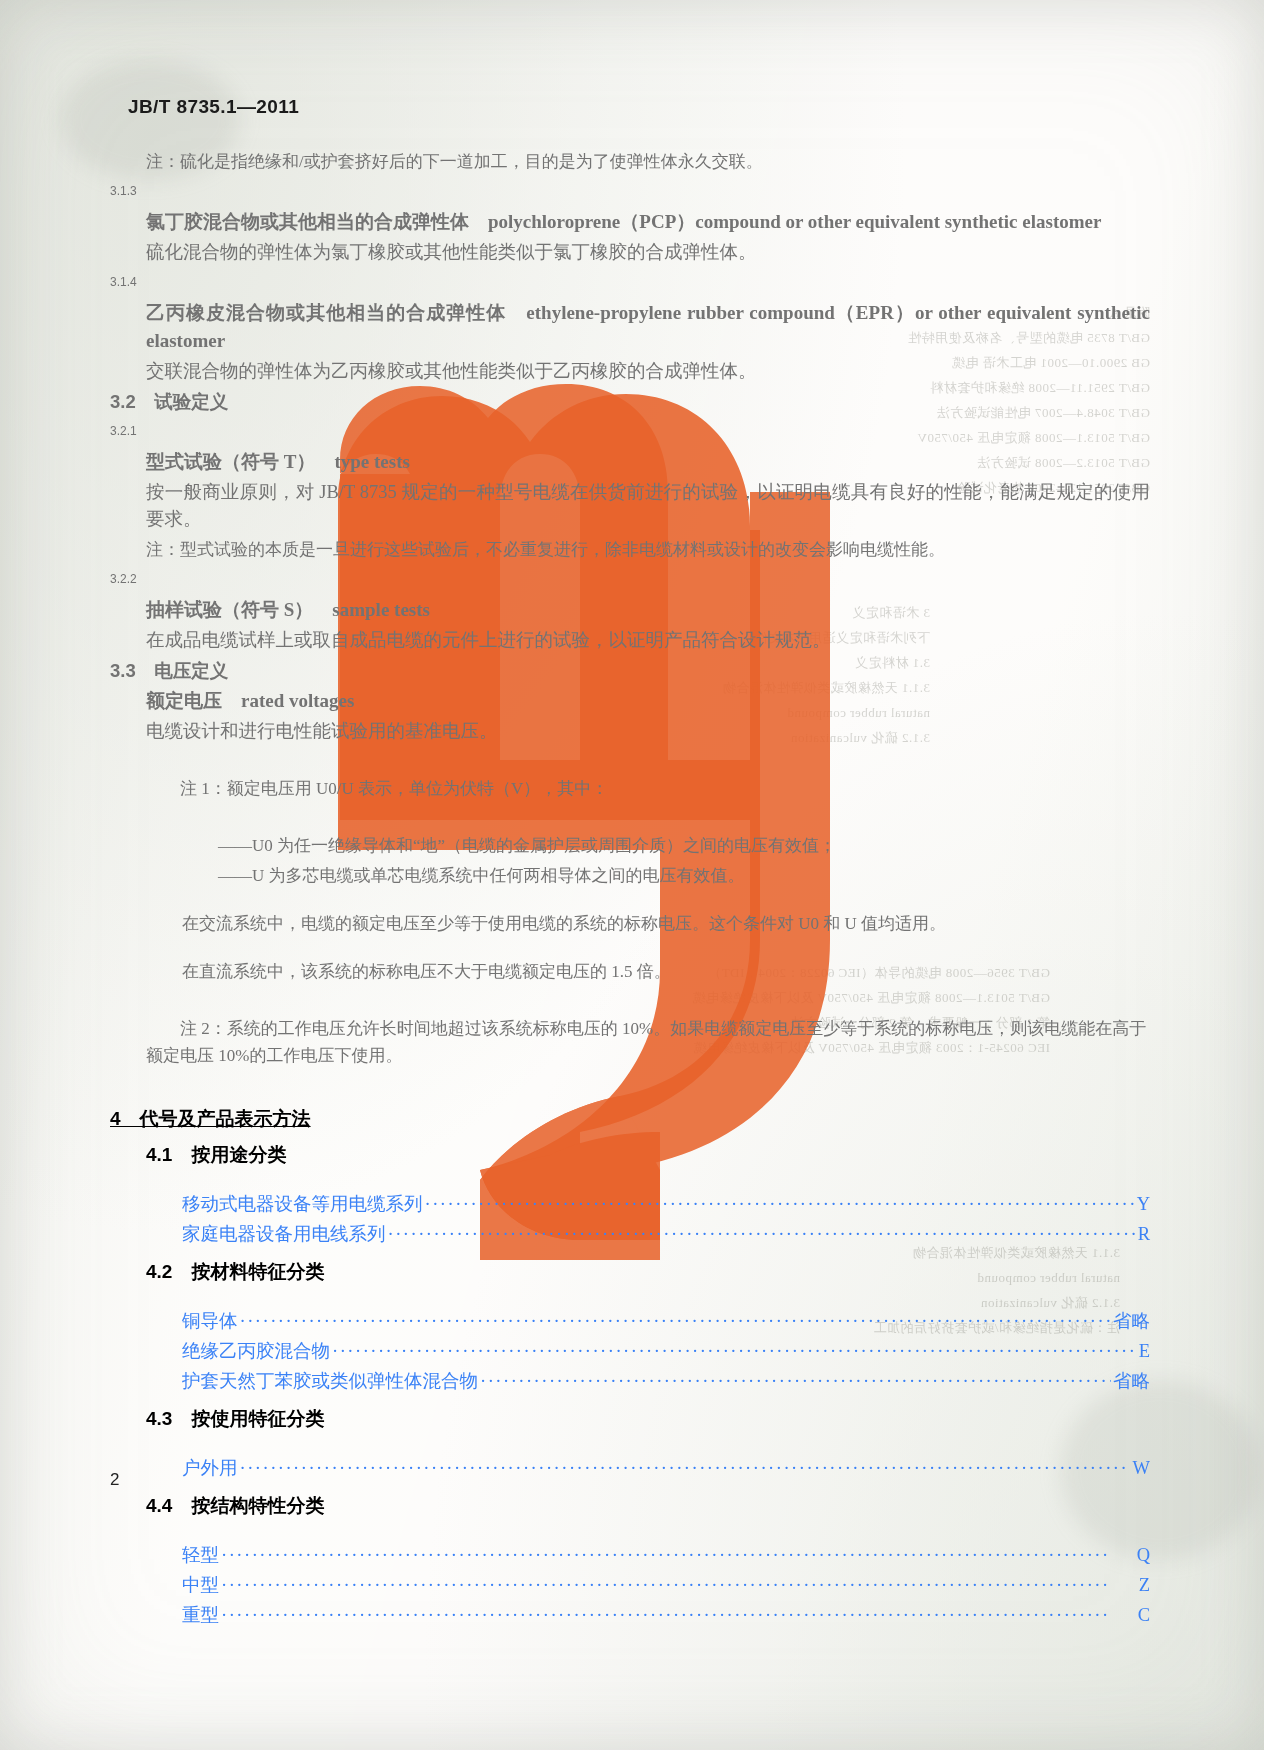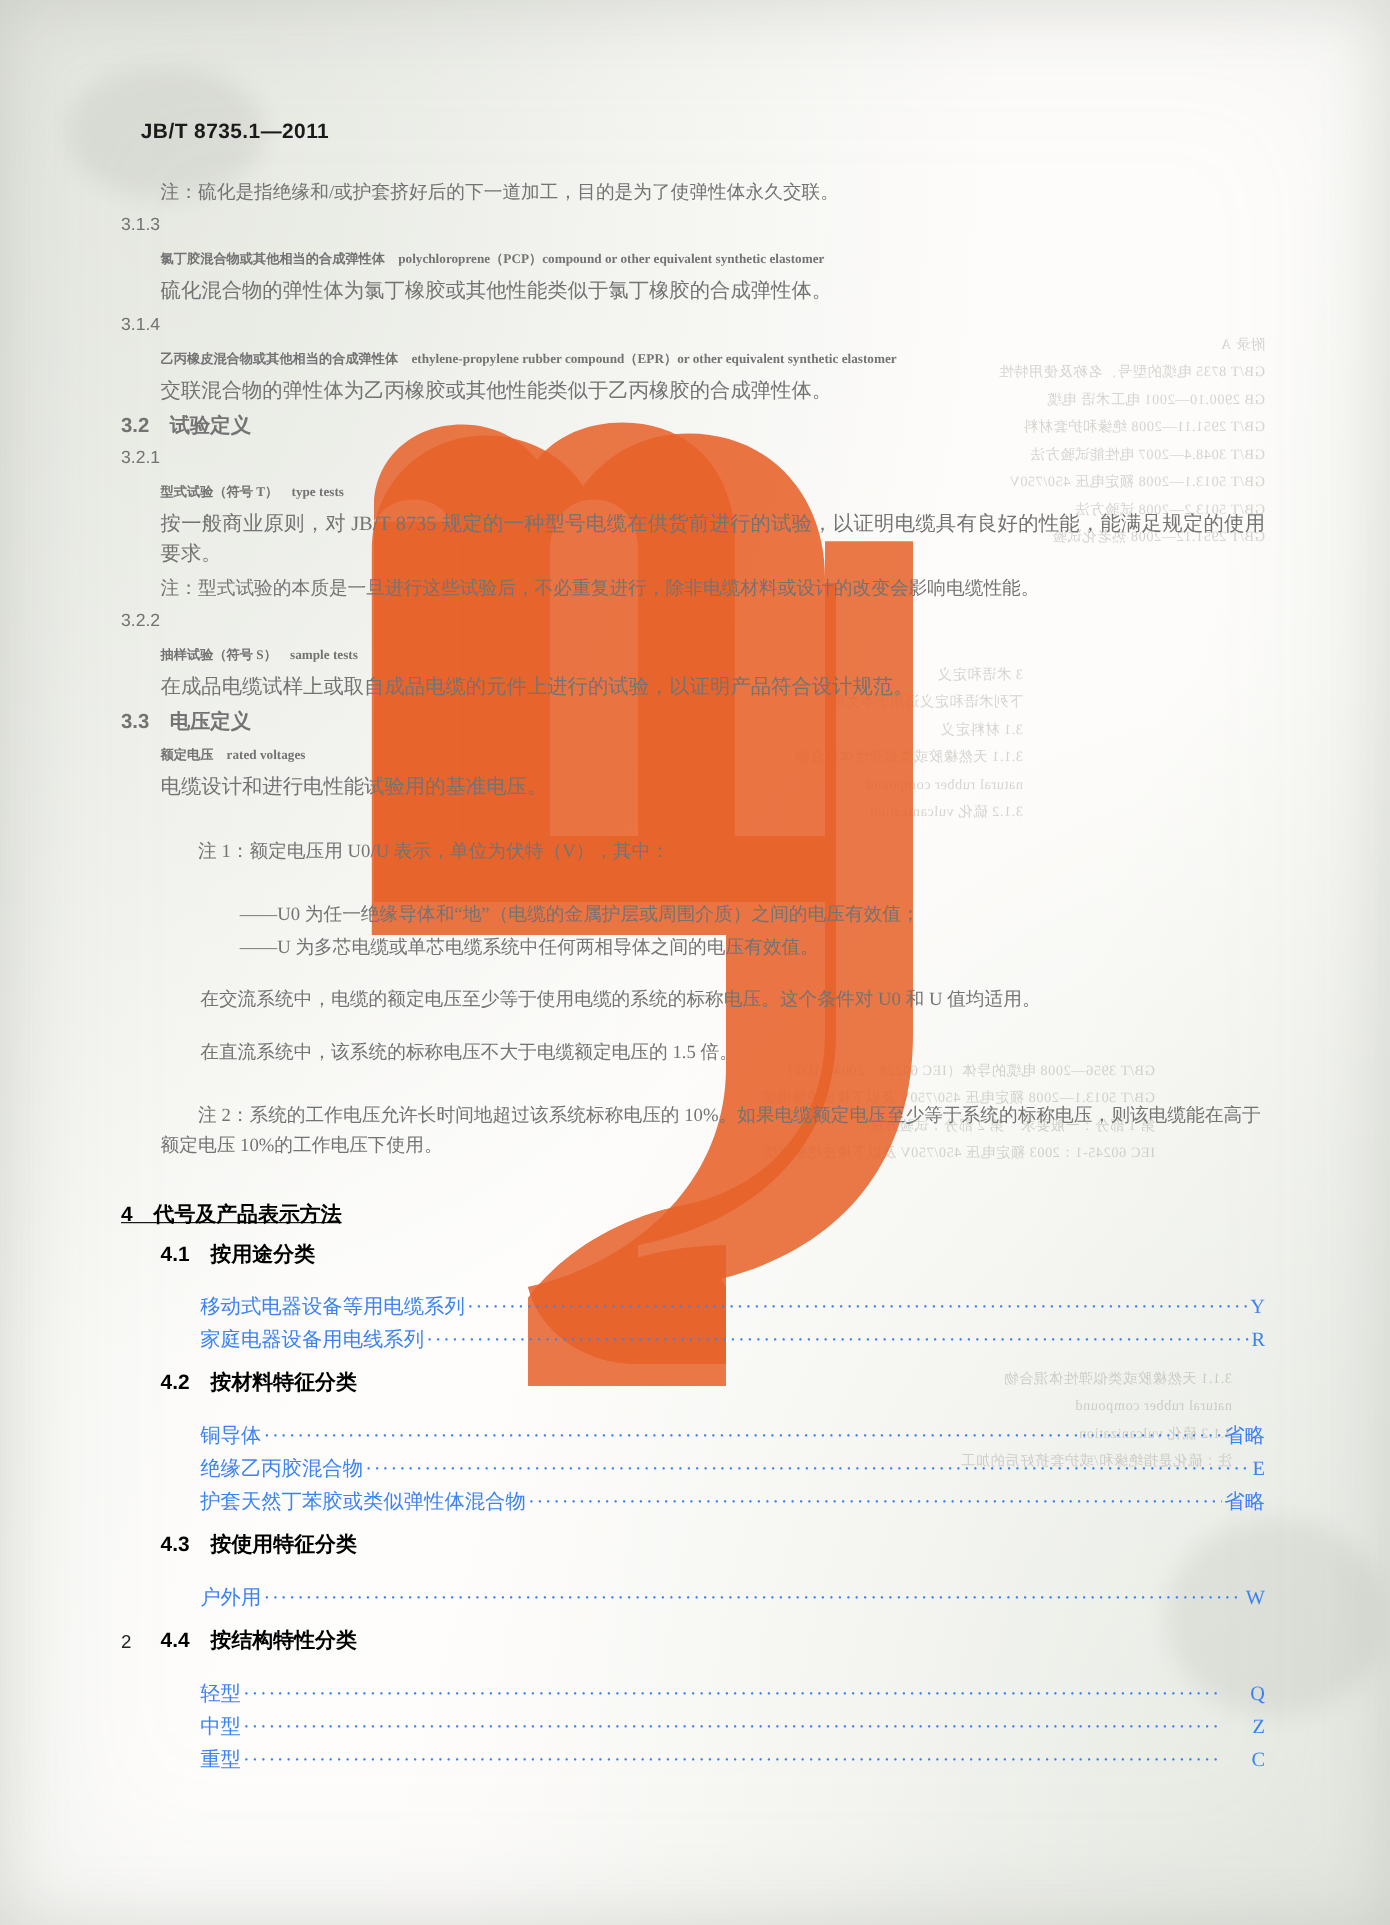--- a/index.html
+++ b/index.html
@@ -28,21 +28,21 @@
     pointer-events: none;
   }
   .edge-shadow {
     position: absolute;
     inset: 0;
     box-shadow: inset 0 0 60px rgba(150,155,145,0.28), inset 0 0 160px rgba(170,175,165,0.16);
     pointer-events: none;
   }
   .content {
     position: absolute;
-    left: 0; top: 13px;
+    left: 0; top: 0;
     width: 1264px;
     height: 1498px;
   }
 
   
   .ghost {
     position: absolute;
     color: rgba(120,120,110,0.30);
     font-family: "Liberation Serif", serif;
     transform: scaleX(-1);
@@ -94,30 +94,30 @@
     color: #737373;
     font-size: 18.5px;
     line-height: 27px;
     margin: 0 0 3px 0;
     white-space: pre-wrap;
   }
   .note { font-size: 17px; }
   .indent1 { padding-left: 36px; }
   .indent2 { padding-left: 72px; margin-top: 21px; }
   .indent3 { padding-left: 108px; }
-  .num { font-family: "Liberation Sans", sans-serif; font-size: 16px; }
+  .num { font-family: "Liberation Sans", sans-serif; font-size: 12px; }
   .sec {
     font-family: "Liberation Sans", sans-serif;
     font-size: 18.5px;
     font-weight: normal;
   }
   .bold { font-weight: bold; }
   .termline {
     font-weight: bold;
-    font-size: 12px;
+    font-size: 19px;
     line-height: 28px;
   }
   .just {
     text-align: justify;
     text-justify: inter-character;
   }
   .dots-row {
     display: flex;
     align-items: baseline;
     font-size: 18.5px;

